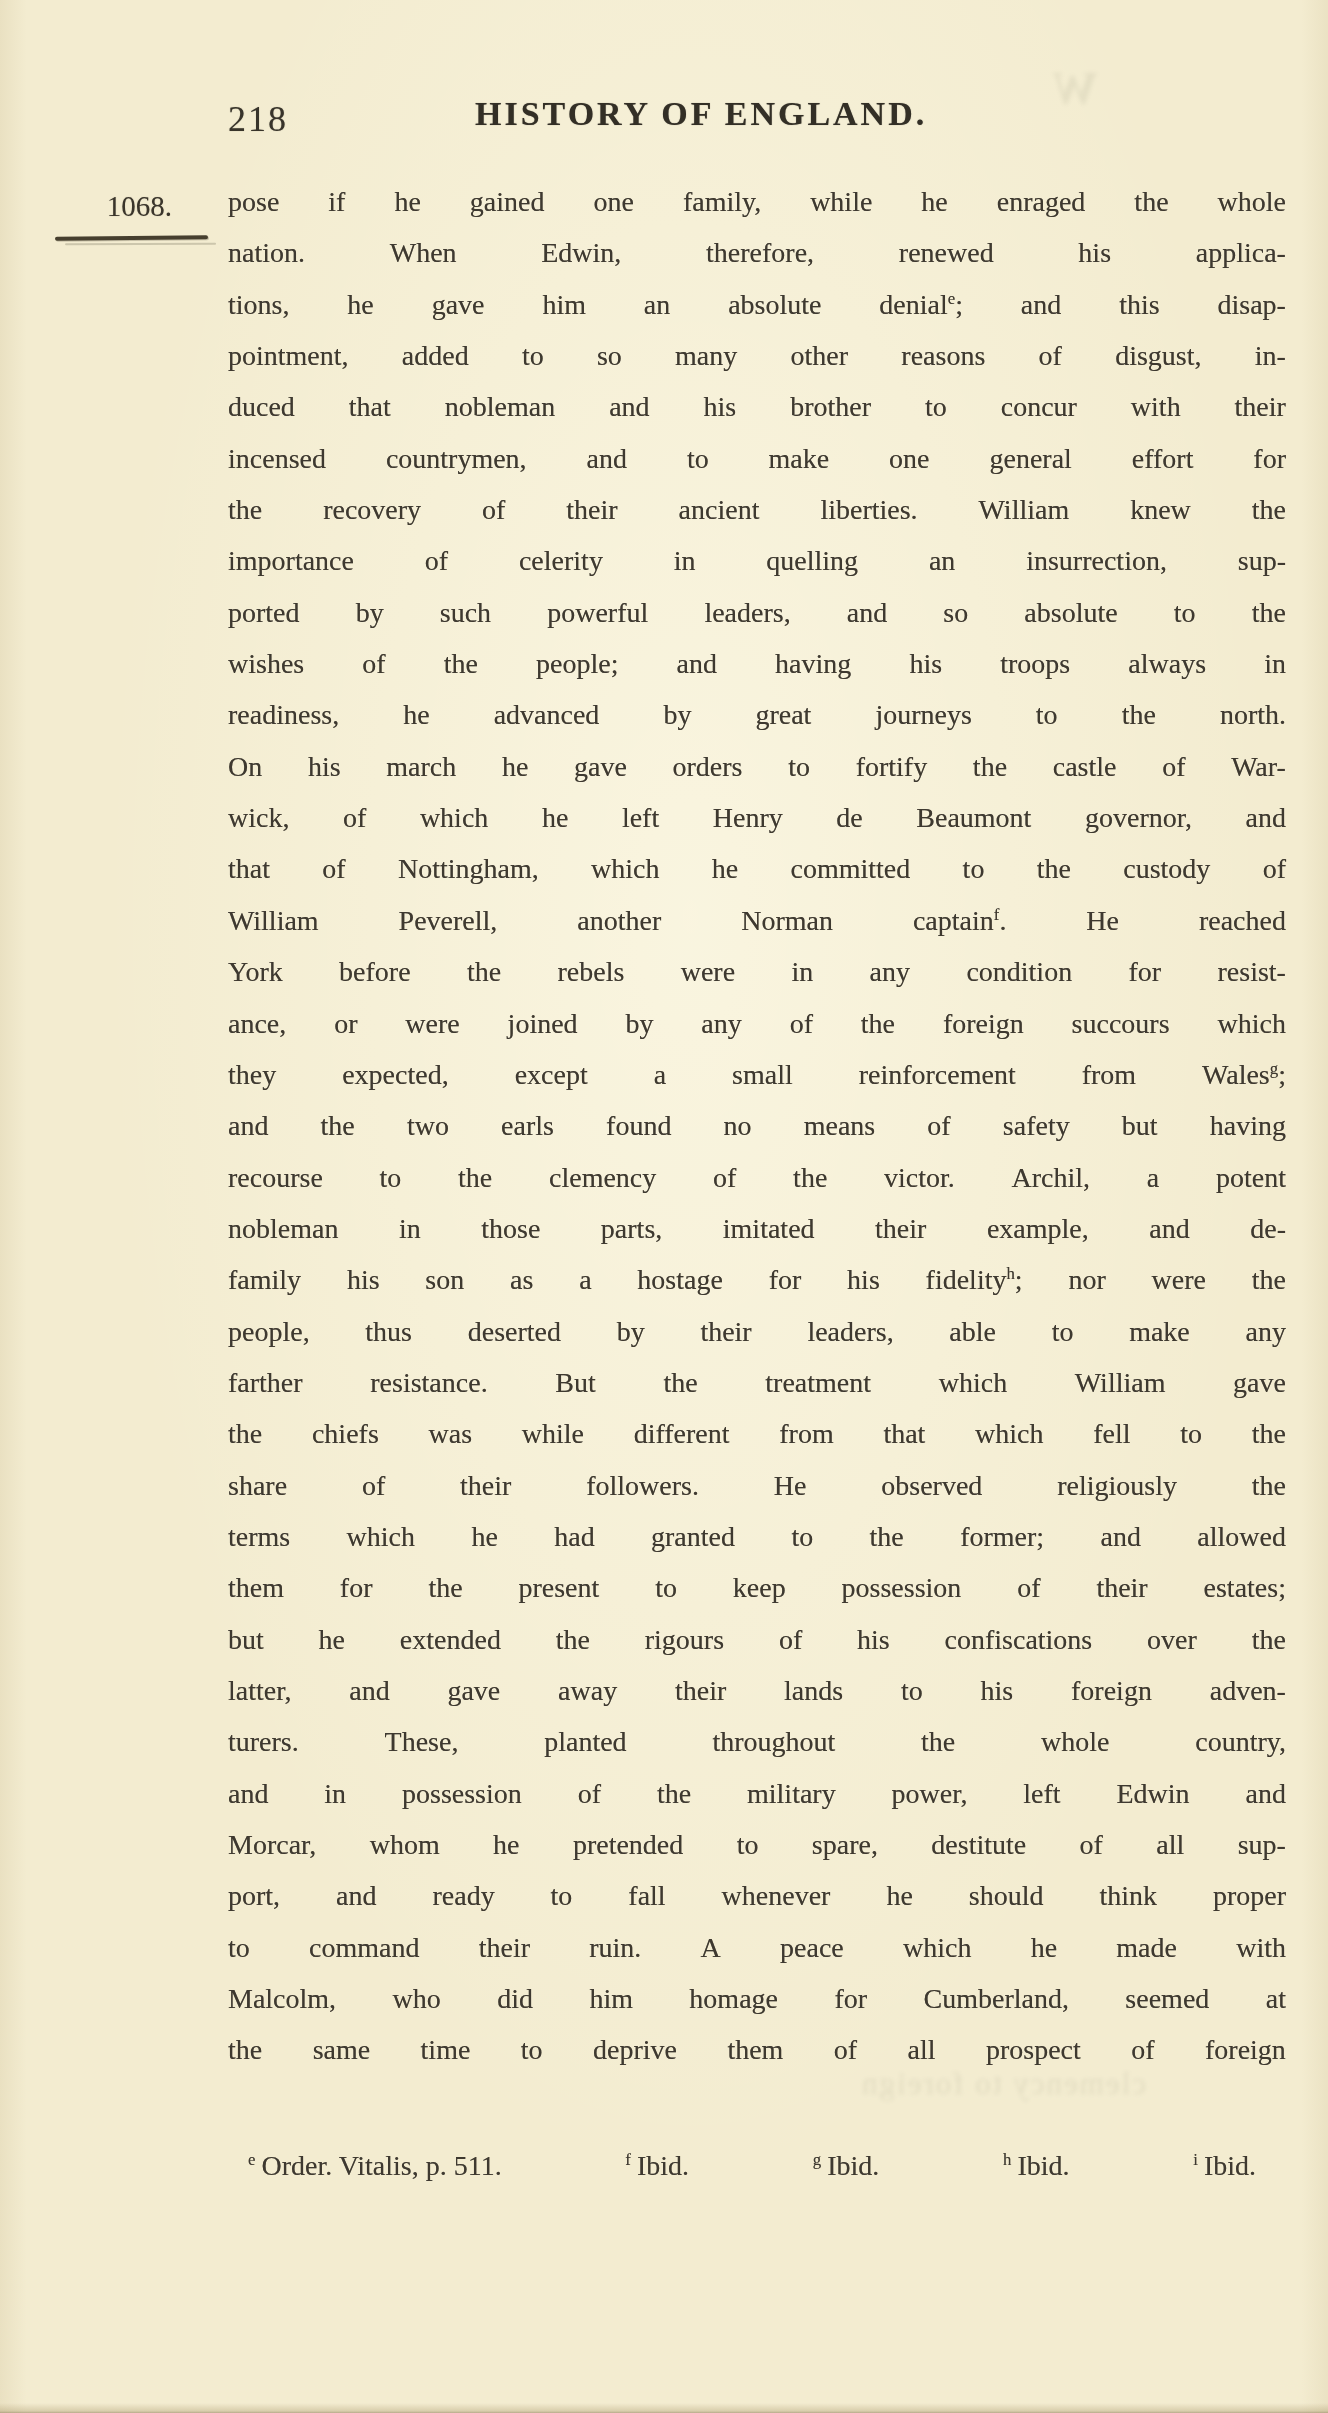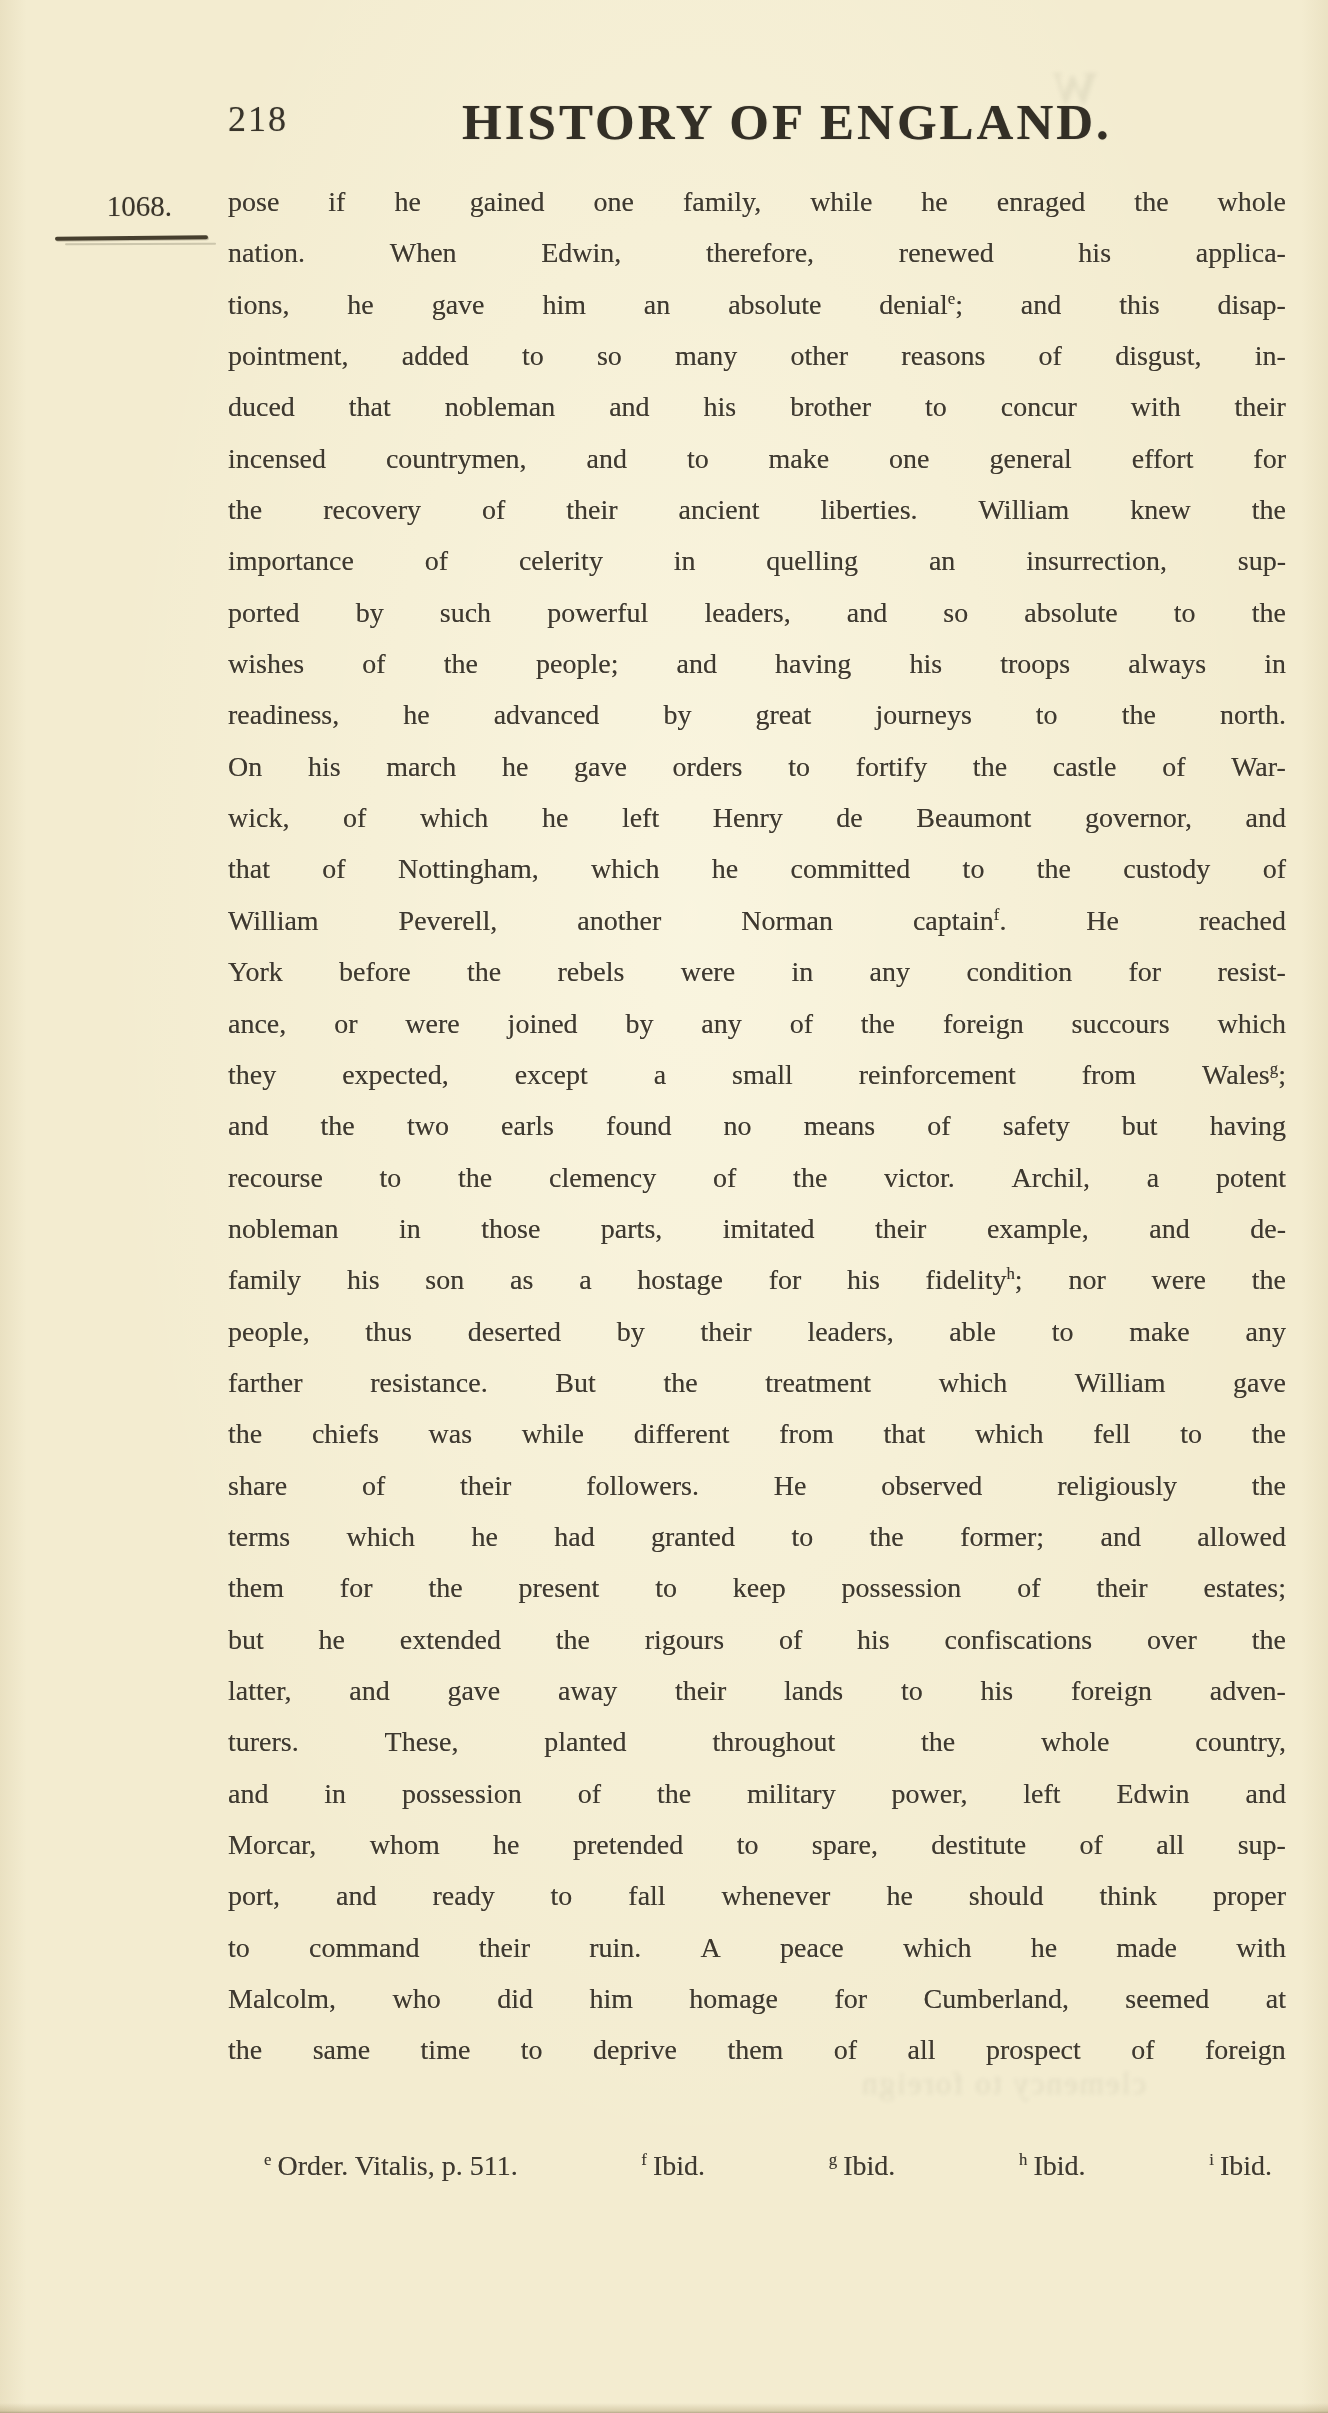--- a/index.html
+++ b/index.html
@@ -22,22 +22,22 @@
     background:linear-gradient(to bottom, rgba(160,140,90,0) 0%, rgba(150,128,78,0.28) 80%, rgba(110,92,52,0.45) 100%);
   }
 
   .pagenum {
     position:absolute; left:228px; top:101px;
     font-size:36px; line-height:1; letter-spacing:2px;
     color:#38342a; text-shadow:0 0 1px rgba(56,52,42,0.4);
   }
 
   .running-header {
-    position:absolute; left:462px; top:97px;
-    font-size:51px; line-height:1; font-weight:bold; letter-spacing:3px;
+    position:absolute; left:475px; top:97px;
+    font-size:34px; line-height:1; font-weight:bold; letter-spacing:3px;
     color:#332f26; text-shadow:0 0 1px rgba(51,47,38,0.45);
   }
 
   .margin-year {
     position:absolute; left:38px; top:192px; width:134px;
     text-align:right; font-size:29px; line-height:1;
     color:#3a352b; text-shadow:0 0 1px rgba(58,53,43,0.35);
   }
 
   .margin-rule {
@@ -60,21 +60,21 @@
     display:flex; justify-content:space-between; align-items:baseline;
     height:51.35px; line-height:51.35px; white-space:pre;
   }
   .line.noj { display:block; }
   .line span { display:inline-block; }
   .line sup, .footnotes sup {
     font-size:0.60em; vertical-align:super; line-height:0; letter-spacing:0;
   }
 
   .footnotes {
-    position:absolute; left:264px; top:2148px; width:1008px;
+    position:absolute; left:248px; top:2148px; width:1008px;
     display:flex; justify-content:space-between; align-items:baseline;
     font-size:28px; line-height:1.3; color:#3e3930;
     text-shadow:0 0 0.6px rgba(62,57,48,0.5);
   }
   .footnotes sup { margin-right:6px; }
 
   .bleed {
     position:absolute; pointer-events:none;
     transform:scaleX(-1); filter:blur(2px);
     color:rgba(98,100,78,0.95); opacity:0.10;

